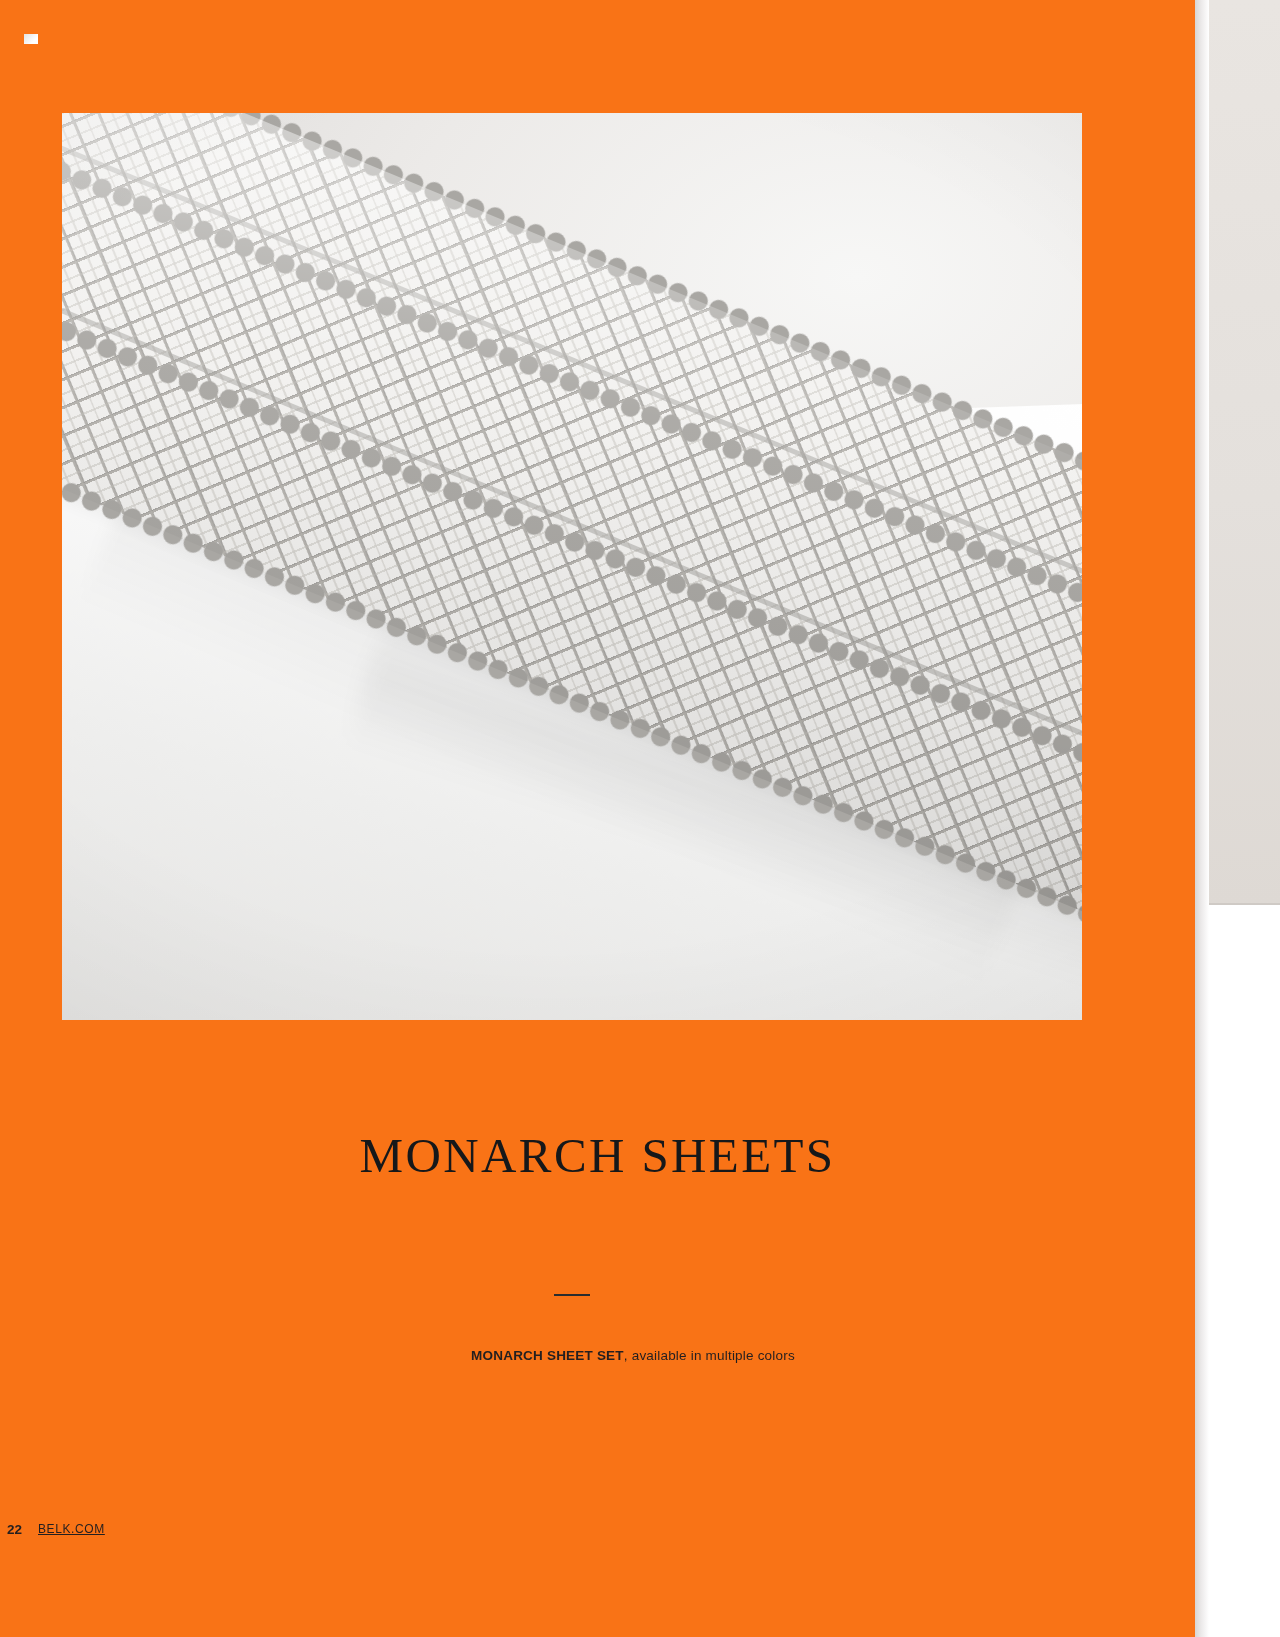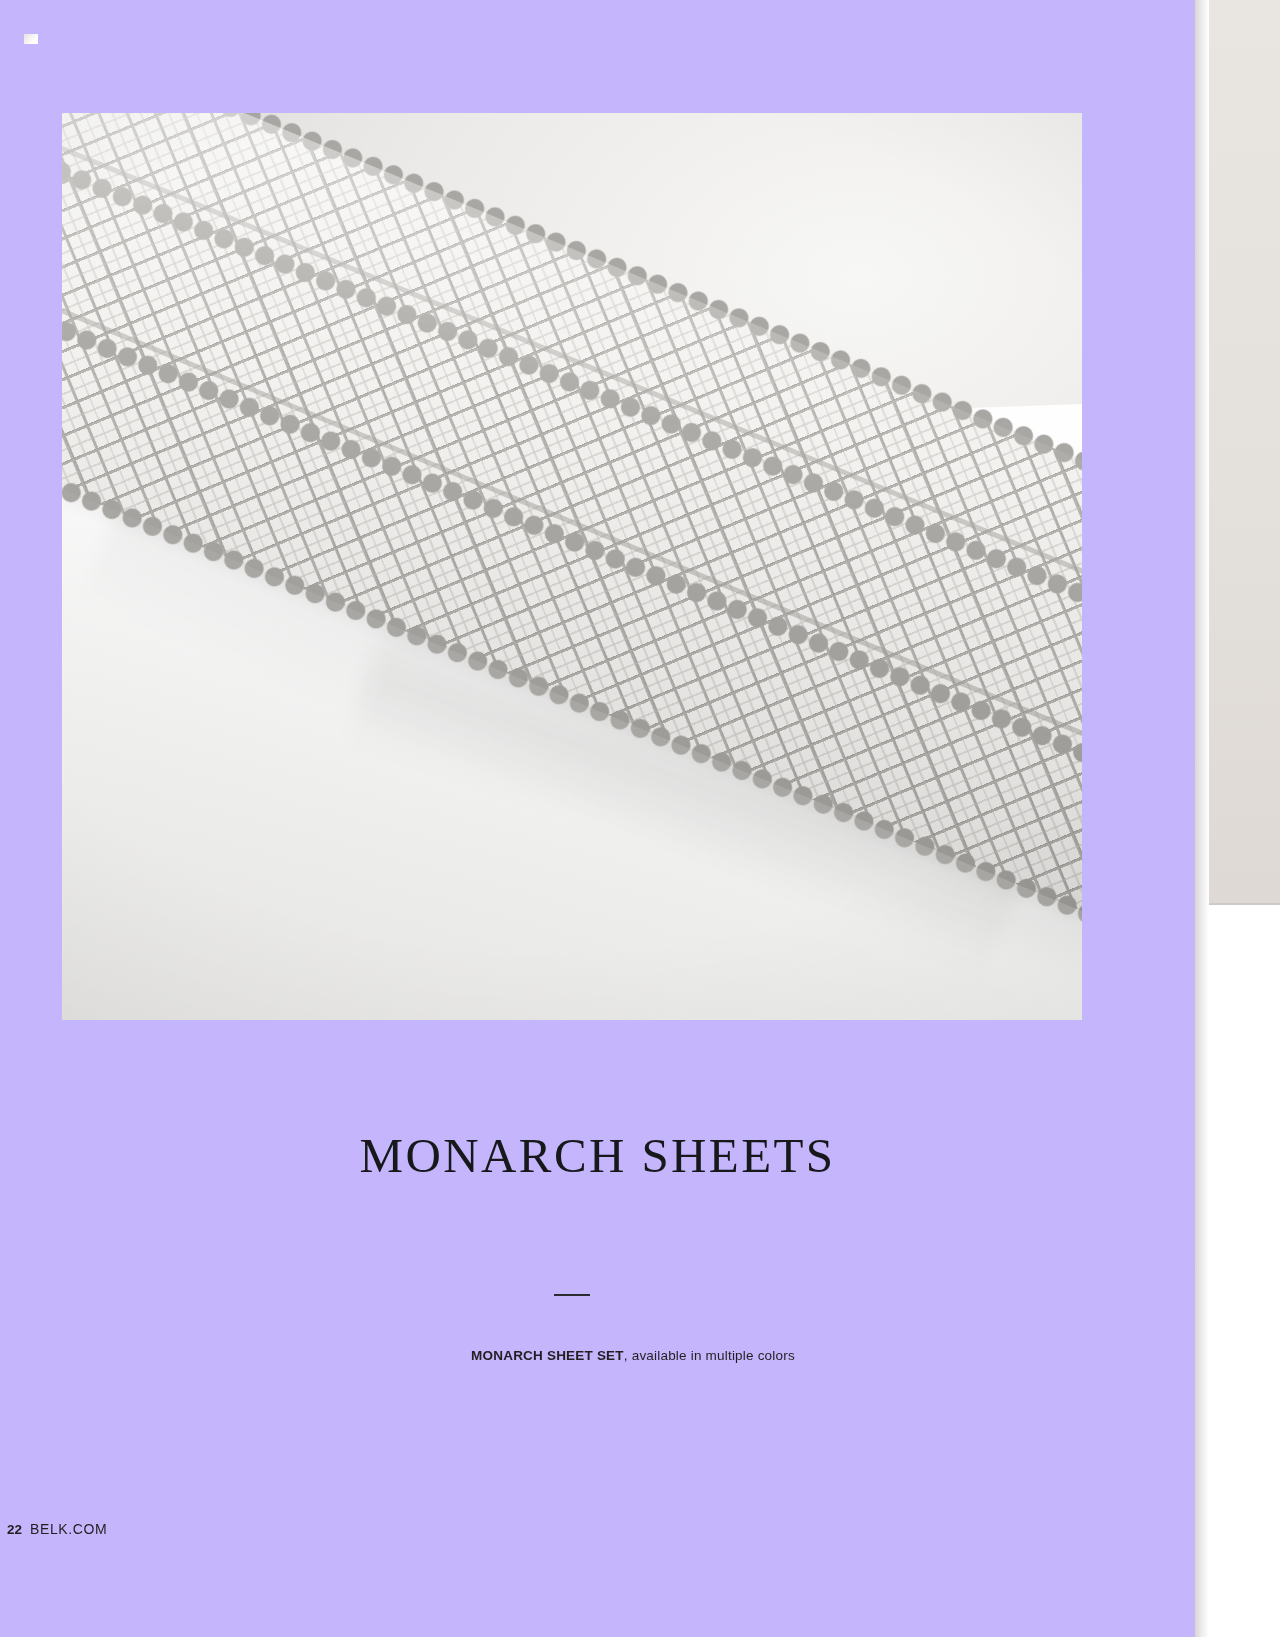--- a/index.html
+++ b/index.html
@@ -14,21 +14,21 @@
     overflow: hidden;
     font-family: "Liberation Sans", sans-serif;
   }
 
   
   .page {
     position: absolute;
     left: 0; top: 0;
     width: 1195px;
     height: 1637px;
-    background: #c4b5fd;
+    background: #f97316;
   }
 
   
   .page-edge {
     position: absolute;
     left: 1195px; top: 0;
     width: 85px;
     height: 1637px;
     background: #ffffff;
   }
@@ -228,24 +228,25 @@
   }
   .folio {
     font-size: 13.5px;
     font-weight: bold;
     color: #231f20;
     margin-left: -4px;
     width: 26px;
     text-align: right;
   }
   .footer-site {
-    font-size: 14px;
+    font-size: 12px;
     letter-spacing: 0.6px;
     color: #231f20;
-    margin-left: 8px;
+    margin-left: 16px;
+    text-decoration: underline;
   }
 </style>
 </head>
 <body>
 
 <div class="page">
 
   <div class="corner-mark"></div>
 
   <div class="photo">

